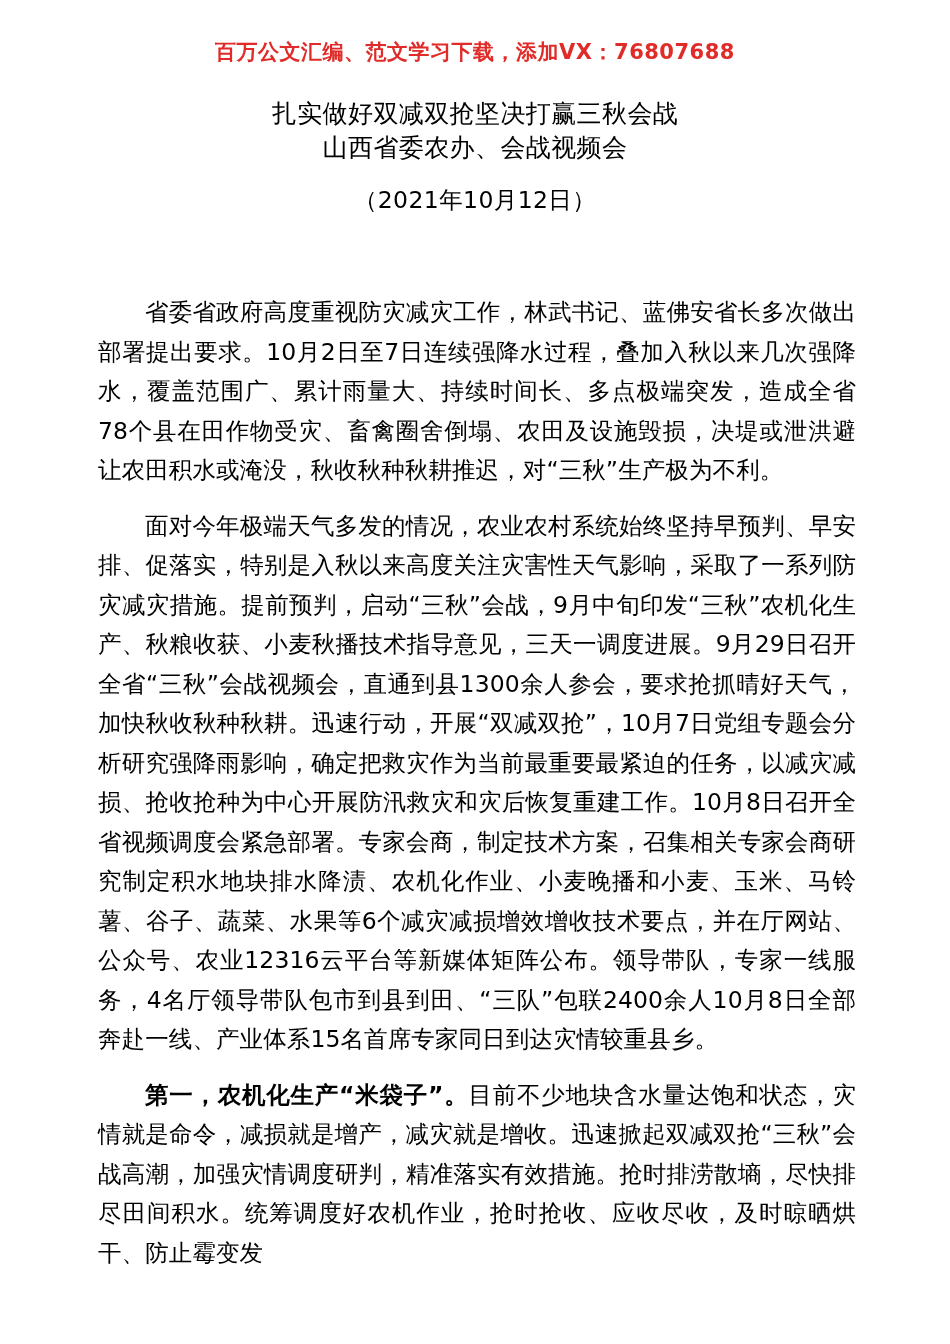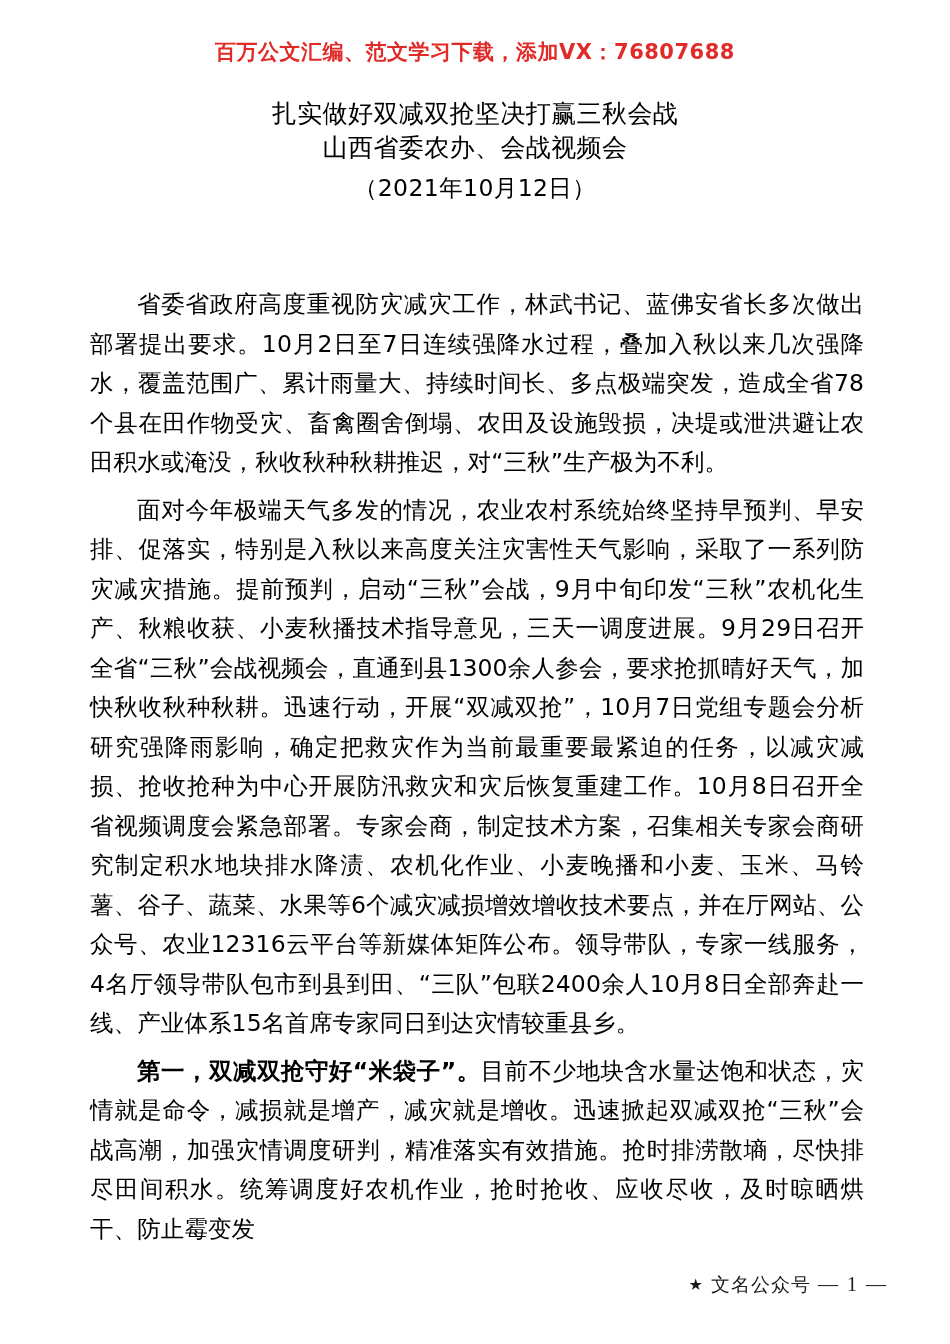--- a/index.html
+++ b/index.html
@@ -46,38 +46,38 @@
     font-size: 25px;
     line-height: 34px;
     color: #000000;
     letter-spacing: 0.4px;
   }
   .doc-date-line {
     font-size: 23.5px;
     line-height: 34px;
     color: #000000;
     letter-spacing: 0.4px;
-    margin-top: 6px;
+    margin-top: 18px;
   }
 
   
   .body-text {
     position: absolute;
     top: 277px;
     left: 82px;
     width: 790px;
     font-size: 23.5px;
     line-height: 39.5px;
     color: #000000;
     text-align: justify;
     text-justify: inter-ideograph;
     letter-spacing: 0.1px;
   }
   .body-text p {
-    margin: 8px;
+    margin: 16px;
     text-indent: 2em;
   }
   .bold-lead {
     font-weight: bold;
   }
 
   
   .footer {
     position: absolute;
     left: 0;
@@ -110,22 +110,17 @@
 
   <div class="title-block">
     <div class="doc-title-line">扎实做好双减双抢坚决打赢三秋会战</div>
     <div class="doc-title-line">山西省委农办、会战视频会</div>
     <div class="doc-date-line">（2021年10月12日）</div>
   </div>
 
   <div class="body-text">
     <p>省委省政府高度重视防灾减灾工作，林武书记、蓝佛安省长多次做出部署提出要求。10月2日至7日连续强降水过程，叠加入秋以来几次强降水，覆盖范围广、累计雨量大、持续时间长、多点极端突发，造成全省78个县在田作物受灾、畜禽圈舍倒塌、农田及设施毁损，决堤或泄洪避让农田积水或淹没，秋收秋种秋耕推迟，对“三秋”生产极为不利。</p>
     <p>面对今年极端天气多发的情况，农业农村系统始终坚持早预判、早安排、促落实，特别是入秋以来高度关注灾害性天气影响，采取了一系列防灾减灾措施。提前预判，启动“三秋”会战，9月中旬印发“三秋”农机化生产、秋粮收获、小麦秋播技术指导意见，三天一调度进展。9月29日召开全省“三秋”会战视频会，直通到县1300余人参会，要求抢抓晴好天气，加快秋收秋种秋耕。迅速行动，开展“双减双抢”，10月7日党组专题会分析研究强降雨影响，确定把救灾作为当前最重要最紧迫的任务，以减灾减损、抢收抢种为中心开展防汛救灾和灾后恢复重建工作。10月8日召开全省视频调度会紧急部署。专家会商，制定技术方案，召集相关专家会商研究制定积水地块排水降渍、农机化作业、小麦晚播和小麦、玉米、马铃薯、谷子、蔬菜、水果等6个减灾减损增效增收技术要点，并在厅网站、公众号、农业12316云平台等新媒体矩阵公布。领导带队，专家一线服务，4名厅领导带队包市到县到田、“三队”包联2400余人10月8日全部奔赴一线、产业体系15名首席专家同日到达灾情较重县乡。</p>
-    <p><span class="bold-lead">第一，双减双抢守好“米袋子”。</span><span>目前不少地块含水量达饱和状态，灾情就是命令，减损就是增产，减灾就是增收。迅速掀起双减双抢“三秋”会战高潮，加强灾情调度研判，精准落实有效措施。抢时排涝散墒，尽快排尽田间积水。统筹调度好农机作业，抢时抢收、应收尽收，及时晾晒烘干、防止霉变发</span></p>
+    <p><span class="bold-lead">第一，农机化生产“米袋子”。</span><span>目前不少地块含水量达饱和状态，灾情就是命令，减损就是增产，减灾就是增收。迅速掀起双减双抢“三秋”会战高潮，加强灾情调度研判，精准落实有效措施。抢时排涝散墒，尽快排尽田间积水。统筹调度好农机作业，抢时抢收、应收尽收，及时晾晒烘干、防止霉变发</span></p>
   </div>
 
-  <div class="footer">
-    <span class="star">★</span>
-    <span>文名公众号</span>
-    <span class="pgnum">— 1 —</span>
-  </div>
 
 </div>
 
 </body></html>

